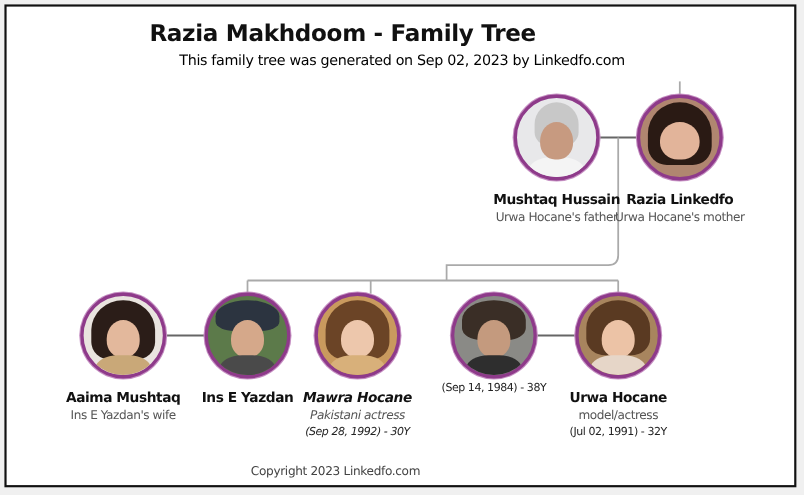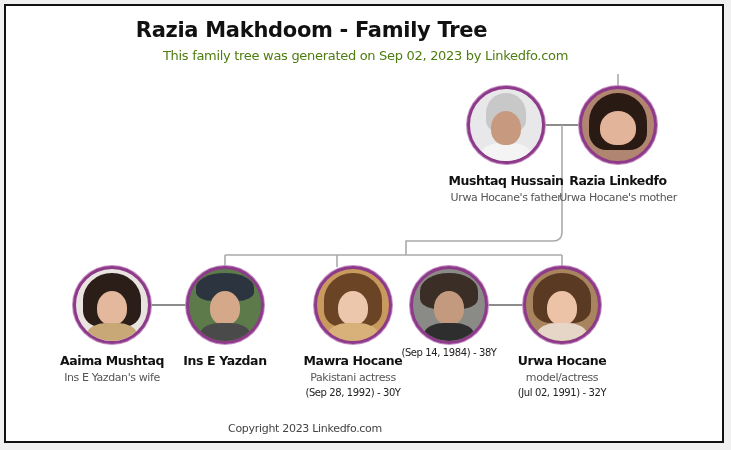--- a/index.html
+++ b/index.html
@@ -1,19 +1,19 @@
 <!DOCTYPE html>
 <html><head>
 <meta charset="utf-8">
 <style>
   html, body { margin:0; padding:0; }
   body { width:731px; height:450px; background:#f0f0f0; position:relative; overflow:hidden; font-family:"Liberation Sans", sans-serif; }
   .frame { position:absolute; left:4px; top:4px; width:720px; height:439px; background:#fff; border:2px solid #111; box-sizing:border-box; }
   .title { position:absolute; left:0; width:623px; top:18px; text-align:center; font-size:21px; font-weight:bold; color:#111; font-family:"DejaVu Sans", sans-serif; letter-spacing:-0.3px; }
-  .subtitle { position:absolute; left:0; width:731px; top:48px; text-align:center; font-size:13px; color:#4d7c0f; font-family:"DejaVu Sans", sans-serif; letter-spacing:-0.3px; }
+  .subtitle { position:absolute; left:0; width:731px; top:48px; text-align:center; font-size:13px; color:#000000; font-family:"DejaVu Sans", sans-serif; letter-spacing:-0.3px; }
   svg.lines { position:absolute; left:0; top:0; width:731px; height:450px; }
   .person { position:absolute; width:130px; text-align:center; }
   .avatar { width:72px; height:72px; border-radius:50%; border:3px solid #8e3a8a; box-shadow:0 0 0 1px #c58fc2; margin:0 auto; overflow:hidden; position:relative; }
   .avatar .face { position:absolute; left:50%; top:30%; width:30px; height:34px; margin-left:-15px; border-radius:50% 50% 45% 45%; }
   .avatar .hair { position:absolute; left:10%; top:5%; width:80%; height:55%; border-radius:50% 50% 30% 30%; }
   .avatar .body { position:absolute; left:15%; top:75%; width:70%; height:40%; border-radius:40% 40% 0 0; }
   .name { margin-top:9px; font-size:12.5px; font-weight:bold; color:#111; font-family:"DejaVu Sans", sans-serif; letter-spacing:-0.4px; white-space:nowrap; }
   .role { margin-top:3px; font-size:11px; color:#555; font-family:"DejaVu Sans", sans-serif; letter-spacing:-0.4px; white-space:nowrap; }
   .dates { margin-top:3px; font-size:10px; color:#222; font-family:"DejaVu Sans", sans-serif; letter-spacing:-0.4px; white-space:nowrap; }
   .copyright { position:absolute; left:0; width:610px; top:422px; text-align:center; font-size:11px; color:#444; font-family:"DejaVu Sans", sans-serif; letter-spacing:-0.3px; }
@@ -76,21 +76,21 @@
 
 <div class="person" style="left:160px; top:266px;">
   <div class="avatar" style="background:#5c7a4a;">
     <div class="hair" style="background:#2c3440; height:40%;"></div>
     <div class="face" style="background:#d5a88a;"></div>
     <div class="body" style="background:#4a4a4a;"></div>
   </div>
   <div class="name">Ins E Yazdan</div>
 </div>
 
-<div class="person" style="left:288px; top:266px;">
+<div class="person" style="left:260px; top:266px;font-style:italic;">
   <div class="avatar" style="background:#c99a5e;">
     <div class="hair" style="background:#6b4426; height:75%;"></div>
     <div class="face" style="background:#edc7ac;"></div>
     <div class="body" style="background:#d8b07a;"></div>
   </div>
   <div class="name">Mawra Hocane</div>
   <div class="role">Pakistani actress</div>
   <div class="dates">(Sep 28, 1992) - 30Y</div>
 </div>
 

